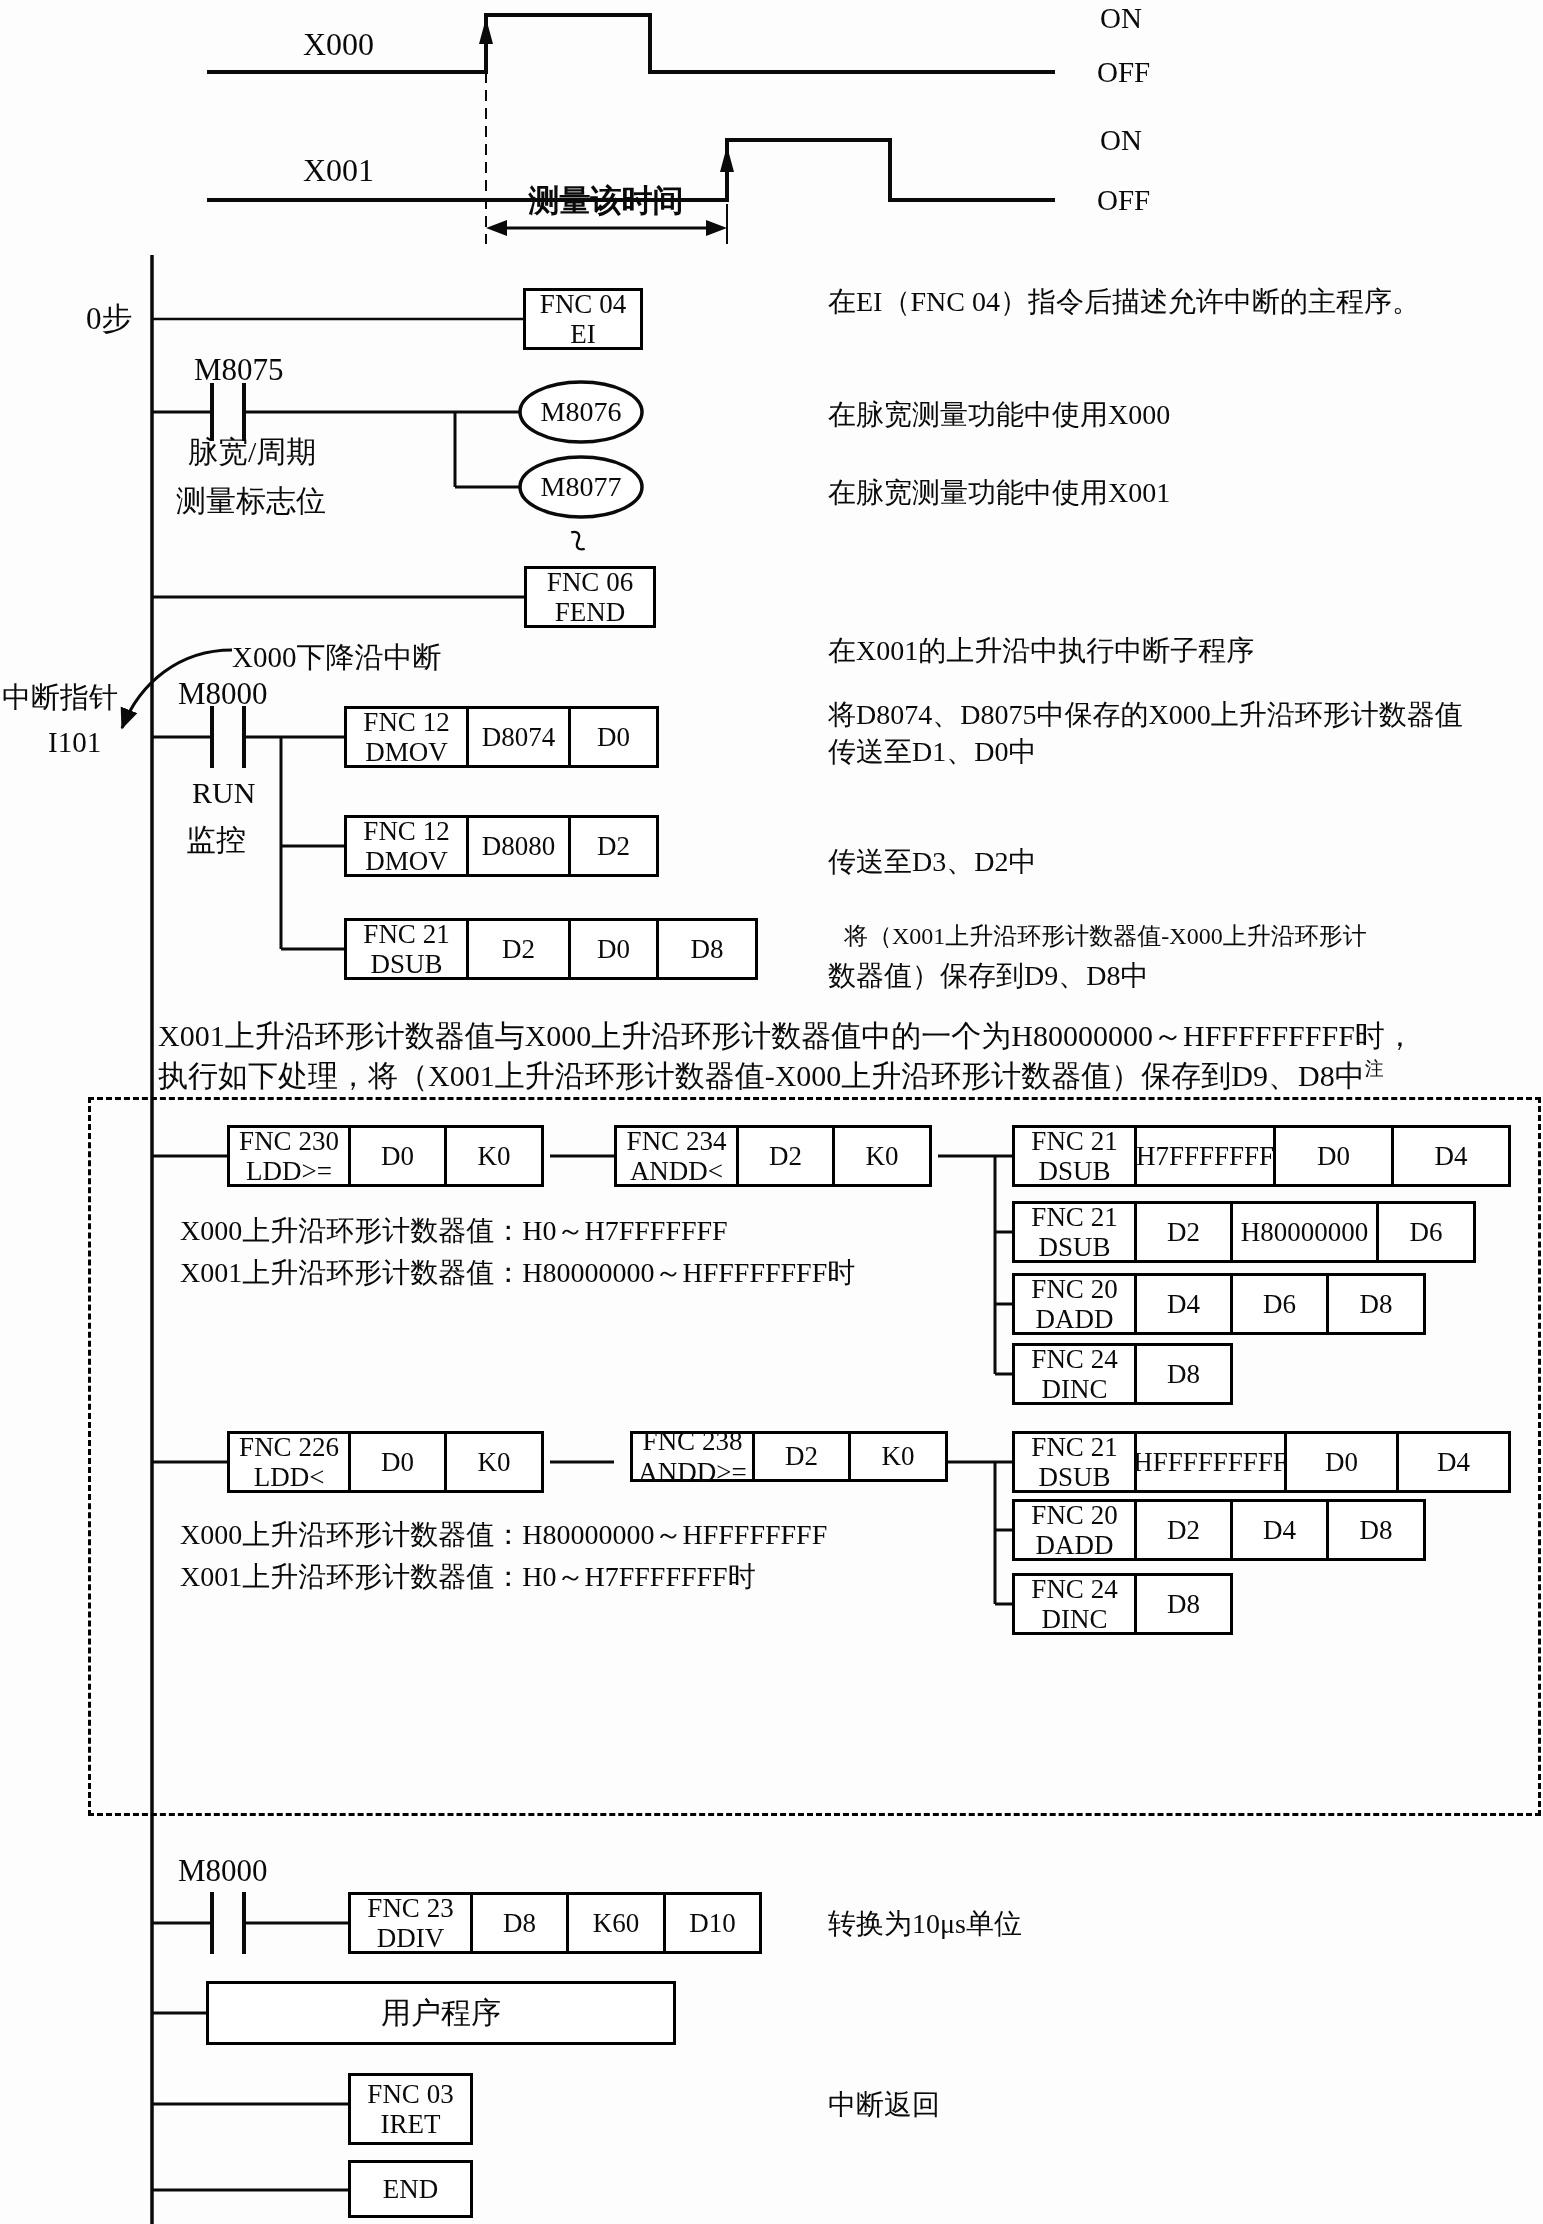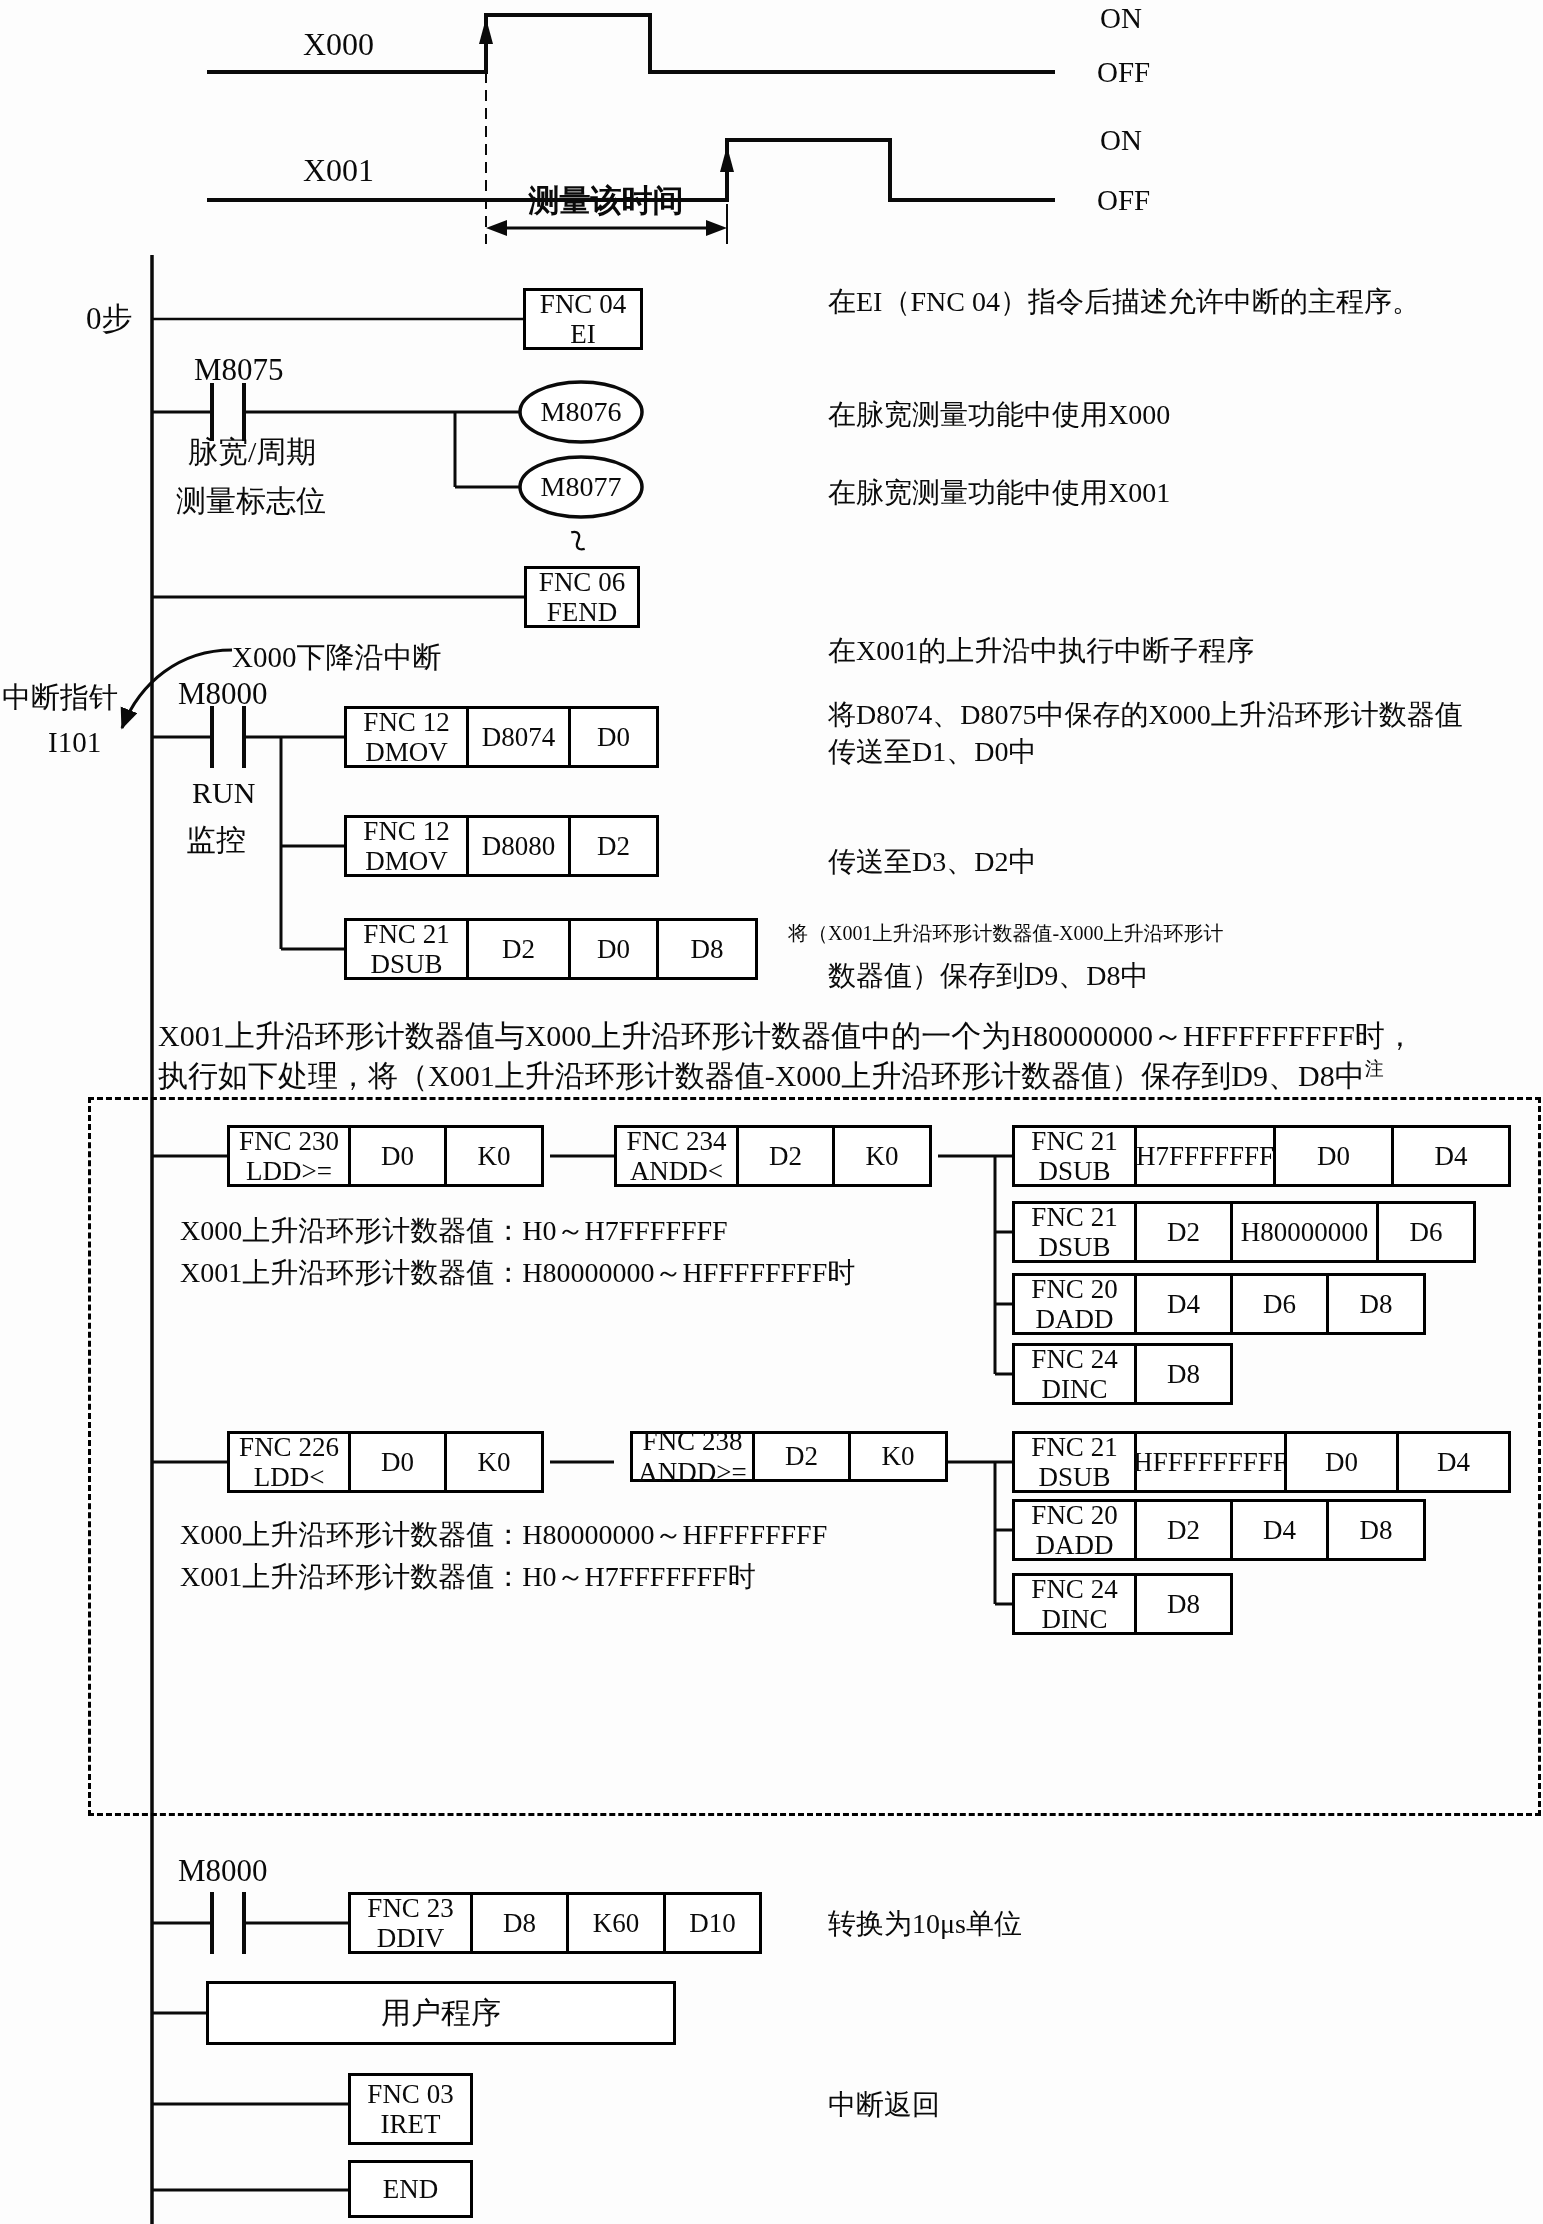--- a/index.html
+++ b/index.html
@@ -143,21 +143,21 @@
   <span class="txt" style="left:186px;top:820px;font-size:30px">监控</span>
   <span class="txt" style="left:178px;top:1853px;font-size:31px">M8000</span>
 
   <span class="txt" style="left:828px;top:283px;font-size:28px">在EI（FNC 04）指令后描述允许中断的主程序。</span>
   <span class="txt" style="left:828px;top:396px;font-size:28px">在脉宽测量功能中使用X000</span>
   <span class="txt" style="left:828px;top:474px;font-size:28px">在脉宽测量功能中使用X001</span>
   <span class="txt" style="left:828px;top:632px;font-size:28px">在X001的上升沿中执行中断子程序</span>
   <span class="txt" style="left:828px;top:696px;font-size:28px">将D8074、D8075中保存的X000上升沿环形计数器值</span>
   <span class="txt" style="left:828px;top:733px;font-size:28px">传送至D1、D0中</span>
   <span class="txt" style="left:828px;top:843px;font-size:28px">传送至D3、D2中</span>
-  <span class="txt" style="left:788px;top:920px;font-size:20px">将（X001上升沿环形计数器值-X000上升沿环形计</span>
+  <span class="txt" style="left:844px;top:920px;font-size:24px">将（X001上升沿环形计数器值-X000上升沿环形计</span>
   <span class="txt" style="left:828px;top:957px;font-size:28px">数器值）保存到D9、D8中</span>
   <span class="txt" style="left:828px;top:1905px;font-size:28px">转换为10μs单位</span>
   <span class="txt" style="left:828px;top:2086px;font-size:28px">中断返回</span>
 
   <div class="txt" style="left:158px;top:1016px;font-size:30px">X001上升沿环形计数器值与X000上升沿环形计数器值中的一个为H80000000～HFFFFFFFFF时，</div>
   <div class="txt" style="left:158px;top:1056px;font-size:30px">
     <span>执行如下处理，将（X001上升沿环形计数器值-X000上升沿环形计数器值）保存到D9、D8中</span><sup class="note">注</sup>
   </div>
 
   <div class="dashedbox" style="left:88px;top:1097px;width:1447px;height:713px"></div>
@@ -168,21 +168,21 @@
   <span class="txt" style="left:180px;top:1558px;font-size:28px">X001上升沿环形计数器值：H0～H7FFFFFFF时</span>
 
   <div class="ibox" style="left:523px;top:288px;height:62px">
     <div class="cell fnc" style="width:120px">
       <span>FNC 04</span>
       <span>EI</span>
     </div>
   </div>
 
   <div class="ibox" style="left:524px;top:566px;height:62px">
-    <div class="cell fnc" style="width:116px">
+    <div class="cell fnc" style="width:132px">
       <span>FNC 06</span>
       <span>FEND</span>
     </div>
   </div>
 
   <div class="ibox" style="left:344px;top:706px;height:62px">
     <div class="cell fnc" style="width:125px">
       <span>FNC 12</span>
       <span>DMOV</span>
     </div>

